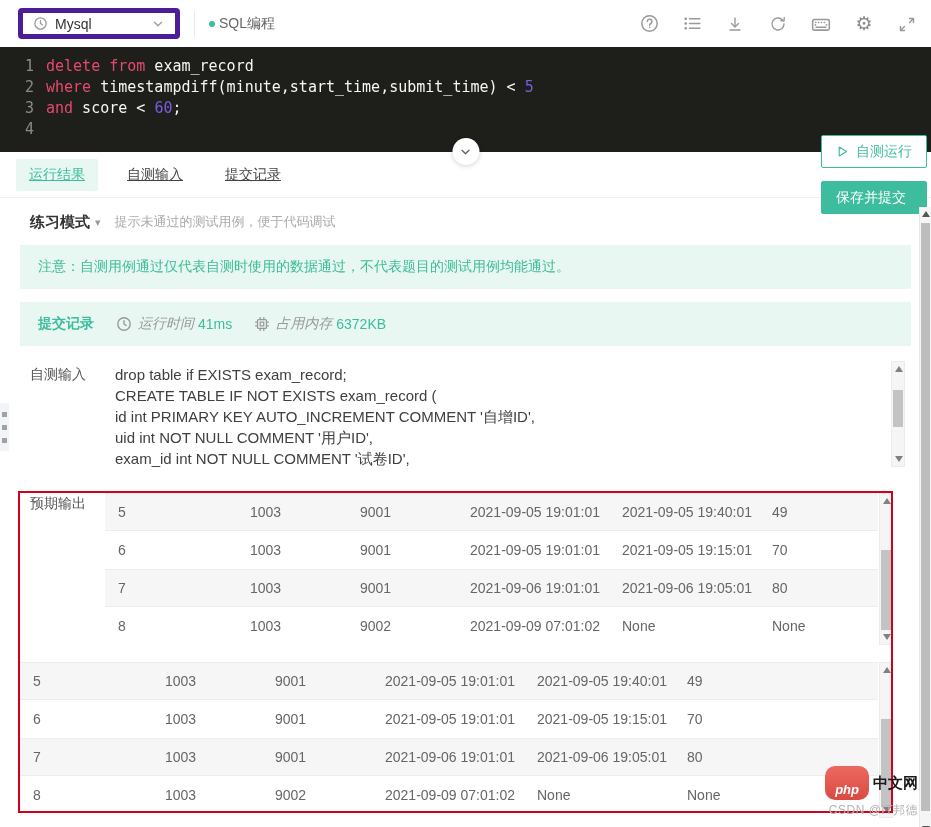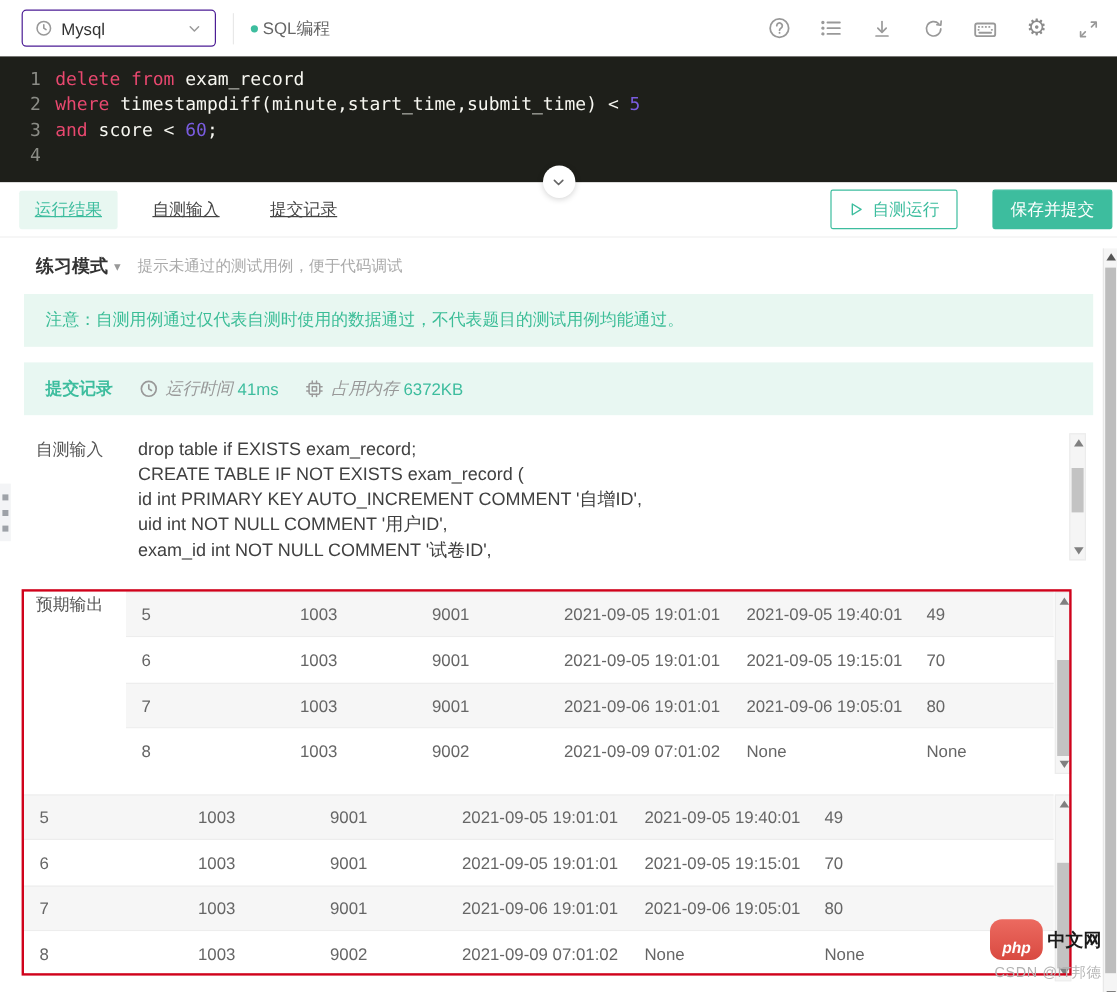--- a/index.html
+++ b/index.html
@@ -1,21 +1,21 @@
 <!DOCTYPE html>
 <html><head>
 <meta charset="utf-8">
 <style>
   * { margin:0; padding:0; box-sizing:border-box; }
   body { font-family:"Liberation Sans", sans-serif; background:#fff; }
   .page { position:relative; width:931px; height:827px; background:#fff; overflow:hidden; }
 
   
   .topbar { height:47px; display:flex; align-items:center; padding:0 14px 0 18px; background:#fff; }
-  .lang-select { display:flex; align-items:center; width:162px; height:31px; border:1px solid #4c1d95; border-radius:4px; padding:0 10px; color:#333; font-size:14px; cursor:pointer; background:#fff; }
+  .lang-select { display:flex; align-items:center; width:162px; height:31px; border:5px solid #4c1d95; border-radius:4px; padding:0 10px; color:#333; font-size:14px; cursor:pointer; background:#fff; }
   .lang-select .lbl { margin-left:7px; }
   .lang-select .chev { margin-left:auto; display:flex; }
   .vdiv { width:1px; height:26px; background:#e8e8e8; margin:0 14px; }
   .mode { display:flex; align-items:center; color:#666; font-size:14px; }
   .mode .dot { width:6px; height:6px; border-radius:50%; background:#3dbd9e; margin-right:4px; }
   .topbar-icons { margin-left:auto; display:flex; align-items:center; gap:23px; }
   .tbi { display:flex; align-items:center; justify-content:center; width:20px; height:20px; cursor:pointer; color:#8c8c8c; }
   .gear-glyph { font-size:19px; line-height:1; color:#8c8c8c; }
   svg.ic { stroke:#999; fill:none; stroke-width:1.4; stroke-linecap:round; stroke-linejoin:round; }
 
@@ -23,21 +23,21 @@
   .editor { position:relative; height:105px; background:#1e1f1a; padding-top:9px; font-family:"DejaVu Sans Mono", monospace; font-size:15px; }
   .code-line { display:flex; height:21px; line-height:21px; white-space:pre; }
   .lnum { width:46px; text-align:right; padding-right:12px; color:#8b8c86; flex:none; }
   .k { color:#e8486f; } .p { color:#f7f7f1; } .n { color:#7a5ce0; }
   .collapse-btn { position:absolute; left:50%; bottom:-13px; transform:translateX(-50%); width:27px; height:27px; border-radius:50%; background:#fff; box-shadow:0 1px 5px rgba(0,0,0,.18); display:flex; align-items:center; justify-content:center; z-index:6; cursor:pointer; }
 
   
   .tabbar { height:46px; display:flex; align-items:center; padding:0 4px 0 16px; border-bottom:1px solid #f0f0f0; background:#fff; position:relative; z-index:5; }
   .tab { margin-right:16px; padding:7px 13px; font-size:14px; color:#444; border-radius:2px; cursor:pointer;text-decoration:underline; }
   .tab.active { background:#e8f7f1; color:#3dbd9e; }
-  .tb-actions { margin-left:auto; display:flex; gap:29px; }
+  .tb-actions { margin-left:auto; display:flex; gap:13px;flex-direction:column; }
   .btn { height:33px; padding:0 14px; border-radius:2px; font-size:14px; display:flex; align-items:center; gap:7px; cursor:pointer; }
   .btn-outline { border:1px solid #3dbd9e; color:#3dbd9e; background:#fff; }
   .btn-solid { background:#3dbd9e; color:#fff; border:1px solid #3dbd9e; }
 
   
   .content { position:relative; height:629px; background:#fff; }
   .inner { padding:0 20px; }
   .mode-row { display:flex; align-items:center; margin-top:9px; height:30px; }
   .mode-title { font-size:15px; font-weight:bold; color:#333; margin-left:10px; }
   .caret { color:#999; font-size:11px; margin-left:5px; }

